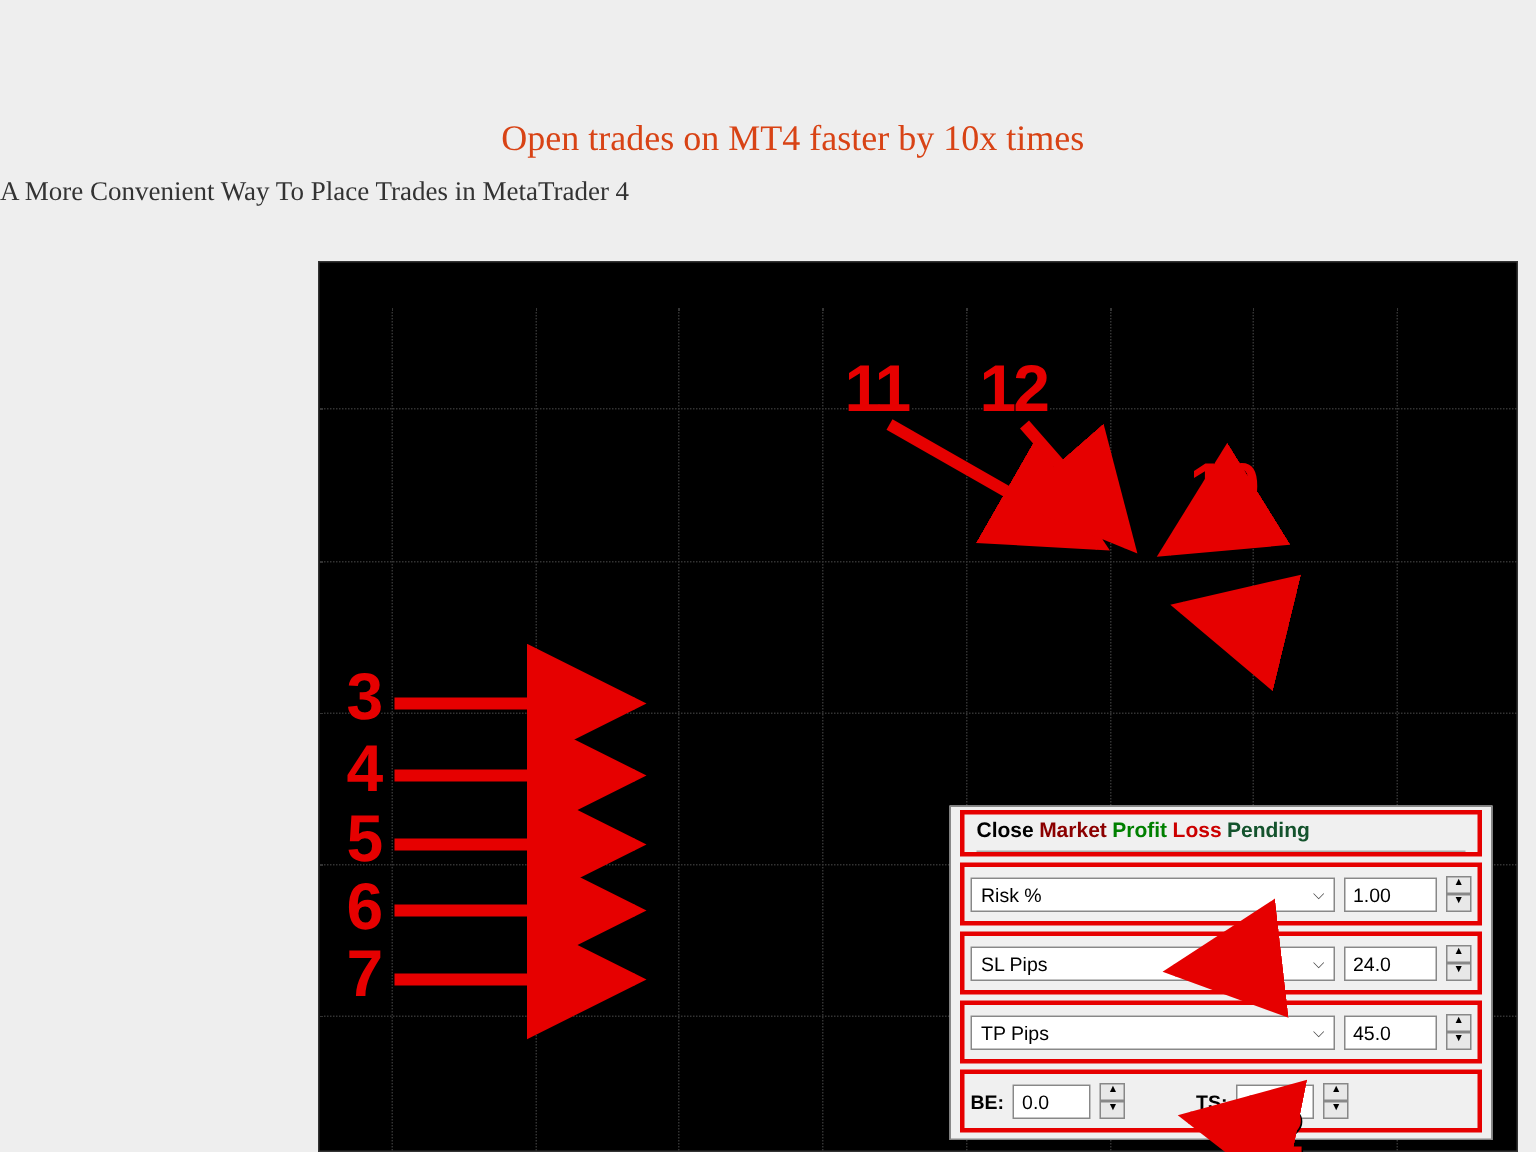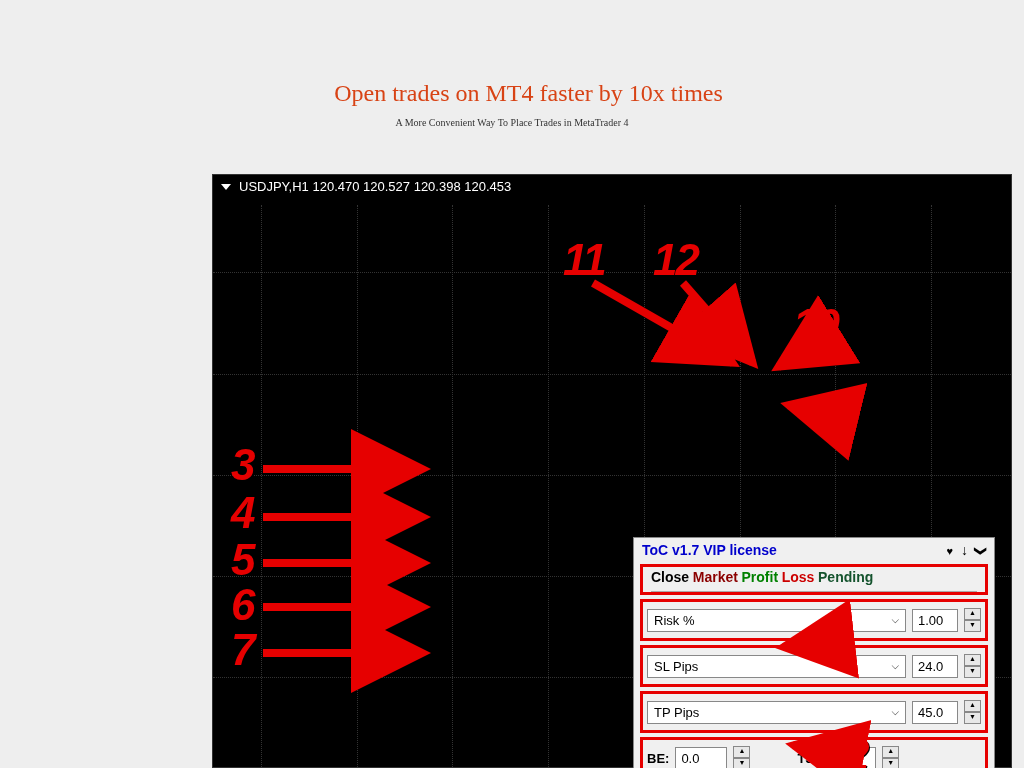--- a/index.html
+++ b/index.html
@@ -1,19 +1,19 @@
 <!DOCTYPE html>
 <html><head>
 <meta charset="utf-8">
 <style>
   * { box-sizing: border-box; margin: 0; padding: 0; }
   body { background: #eeeeee; font-family: Georgia, serif; width: 1024px; height: 768px; overflow: hidden; }
   
   .page-title { text-align: center; font-size: 24px; color: #d84315; font-weight: normal; margin-top: 80px; font-family: Georgia, serif; margin-left: 33px; }
-  .page-subtitle { text-align: center; font-size: 10px; color: #333; margin-top: 10px; font-family: Georgia, serif; }
+  .page-subtitle { text-align: left; font-size: 18px; color: #333; margin-top: 10px; font-family: Georgia, serif; }
   
   .chart-window { position: absolute; left: 212px; top: 174px; width: 800px; height: 594px; background: #000; border: 1px solid #333; }
   
   .chart-header { display: flex; align-items: center; padding: 4px 8px; color: #fff; font-family: Arial, sans-serif; font-size: 13px; }
   .triangle-down { display: inline-block; width: 0; height: 0; border-left: 5px solid transparent; border-right: 5px solid transparent; border-top: 6px solid #fff; margin-right: 8px; }
   
   .chart-grid { position: absolute; top: 30px; left: 0; right: 0; bottom: 0; }
   .hline { position: absolute; left: 0; right: 0; border-top: 1px dotted #333; }
   .vline { position: absolute; top: 0; bottom: 0; border-left: 1px dotted #333; }
   
@@ -33,67 +33,55 @@
   .profit-label { color: #008000; }
   .loss-label { color: #cc0000; }
   .pending-label { color: #14532d; }
   .close-underline { border-top: 1px solid #aaa; margin: 2px 8px 0 8px; }
   
   .rowbox { border: 3px solid #e60000; margin: 4px 6px; padding: 6px 4px; display: flex; align-items: center; gap: 6px; }
   
   .dropdown { background: #fff; border: 1px solid #888; padding: 3px 6px; font-size: 13px; font-weight: normal; display: flex; align-items: center; justify-content: space-between; position: relative; }
   .dd-caret { font-size: 10px; color: #444; margin-left: 4px; }
   
-  .numfield { background: #fff; border: 1px solid #888; padding: 3px 5px; font-size: 13px; width: 46px; }
+  .numfield { background: #fff; border: 1px solid #888; padding: 3px 5px; font-size: 13px; width: 62px; }
   .spinner { display: flex; flex-direction: column; }
   .spinner-btn { width: 17px; height: 12px; background: #e8e8e8; border: 1px solid #888; font-size: 7px; line-height: 8px; text-align: center; cursor: pointer; }
   
   .be-ts-label { font-weight: bold; font-size: 13px; }
   
   .annotation { position: absolute; color: #e60000; font-weight: 900; font-family: Arial, sans-serif; text-shadow: 1px 1px 0 #000; }
-  .big-num { font-size: 44px; font-style: italic; letter-spacing: -2px; }
+  .big-num { font-size: 44px; letter-spacing: -2px; }
   
   .arrow-svg { position: absolute; pointer-events: none; }
 </style>
 </head>
 <body>
 
 <div class="page-title">Open trades on MT4 faster by 10x times</div>
 <div class="page-subtitle">A More Convenient Way To Place Trades in MetaTrader 4</div>
 
 <div class="chart-window">
-  <div class="chart-header">
-    <span class="triangle-down"></span>
-    <span>USDJPY,H1  120.470 120.527 120.398 120.453</span>
-  </div>
   <div class="chart-grid">
     <div class="hline" style="top:12%"></div>
       <div class="hline" style="top:30%"></div>
       <div class="hline" style="top:48%"></div>
       <div class="hline" style="top:66%"></div>
       <div class="hline" style="top:84%"></div>
     <div class="vline" style="left:6%"></div>
       <div class="vline" style="left:18%"></div>
       <div class="vline" style="left:30%"></div>
       <div class="vline" style="left:42%"></div>
       <div class="vline" style="left:54%"></div>
       <div class="vline" style="left:66%"></div>
       <div class="vline" style="left:78%"></div>
       <div class="vline" style="left:90%"></div>
   </div>
 
   <div class="panel">
-    <div class="panel-title">
-      <span class="panel-title-text">ToC v1.7 VIP license</span>
-      <span class="panel-title-icons">
-        <span class="heart-icon"></span>
-        <span class="arrow-down-icon"></span>
-        <span class="chevron-down-icon"></span>
-      </span>
-    </div>
 
     <div style="border:3px solid #e60000; margin:2px 6px 4px 6px;">
       <div class="close-row">
         <span class="close-label">Close</span>
         <span> </span>
         <span class="market-label">Market</span>
         <span> </span>
         <span class="profit-label">Profit</span>
         <span> </span>
         <span class="loss-label">Loss</span>

